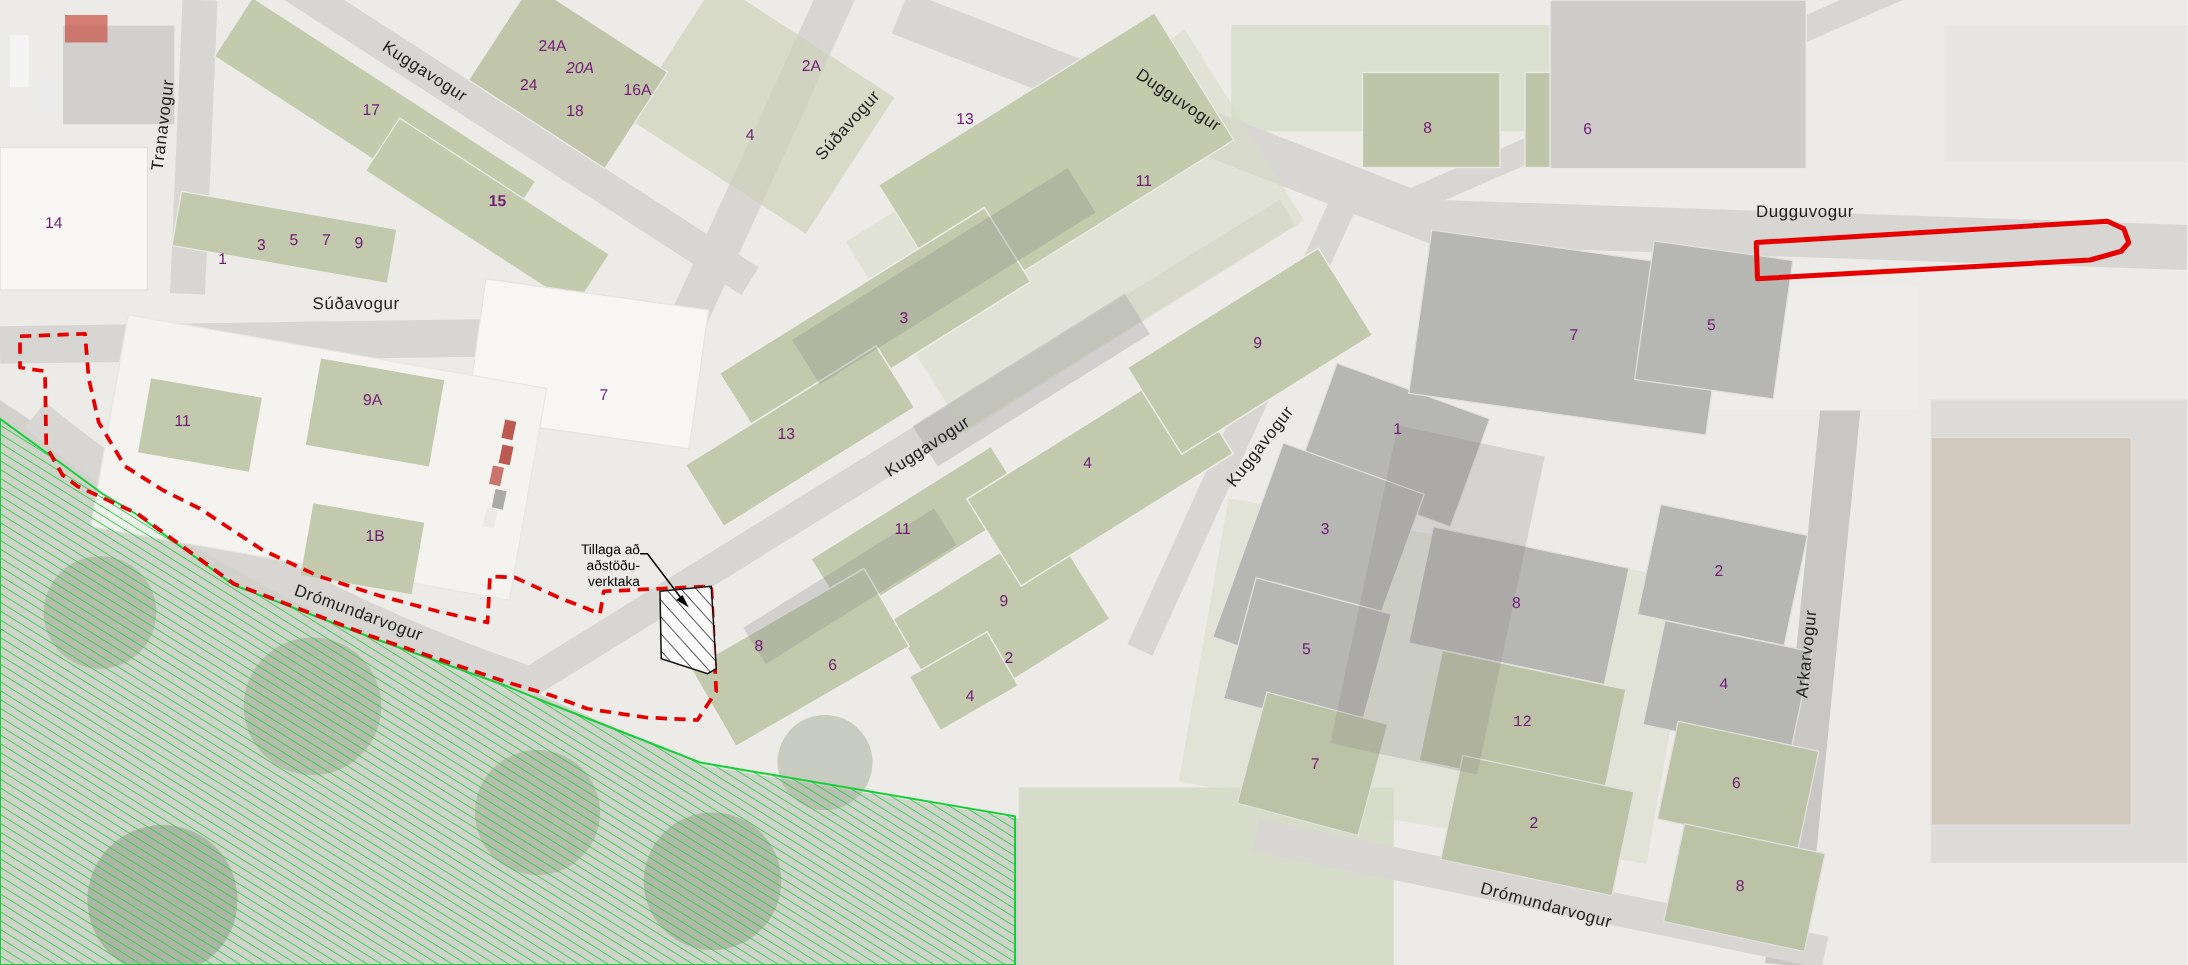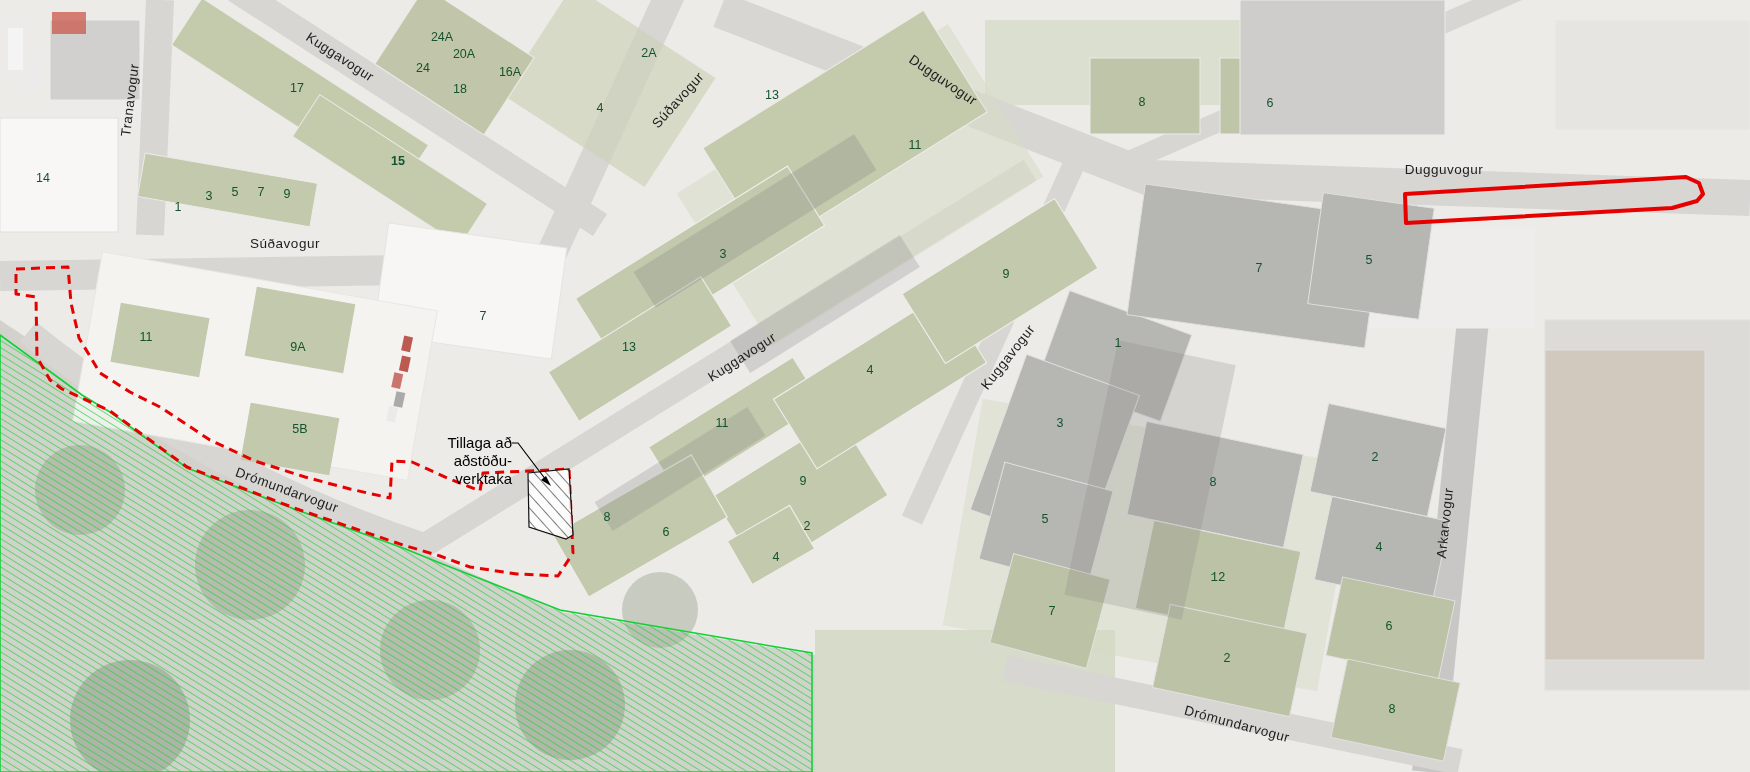--- a/index.html
+++ b/index.html
@@ -7,26 +7,26 @@
     position:relative;width:1750px;height:772px;overflow:hidden;
     font-family:"Liberation Sans", sans-serif;background:#e9e7e3;
   }
   .map-canvas svg{position:absolute;left:0;top:0;}
   .labels-layer{position:absolute;left:0;top:0;width:100%;height:100%;pointer-events:none;}
   .street-label{
     position:absolute;font-size:13.5px;color:#1c1c1c;white-space:nowrap;
     letter-spacing:.5px;transform:translate(-50%,-50%);
   }
   .building-label{
-    position:absolute;font-size:12.5px;color:#14532d;white-space:nowrap;
+    position:absolute;font-size:12.5px;color:#701a75;white-space:nowrap;
     transform:translate(-50%,-50%);
   }
   .annotation-label{
     position:absolute;left:424px;top:434px;width:88px;text-align:right;
-    font-size:15px;line-height:1.2;color:#000;
+    font-size:11px;line-height:1.2;color:#000;
   }
 </style>
 </head>
 <body>
 
 <div class="map-canvas">
 
   <svg width="1750" height="772" viewBox="0 0 1750 772">
     <defs>
       <pattern id="greenHatch" width="6" height="6" patternUnits="userSpaceOnUse" patternTransform="rotate(32)">
@@ -185,21 +185,21 @@
       <div class="building-label" style="left: 43px; top: 178px; transform: translate(-50%, -50%);">14</div>
       <div class="building-label" style="left: 178px; top: 207px; transform: translate(-50%, -50%);">1</div>
       <div class="building-label" style="left: 209px; top: 196px; transform: translate(-50%, -50%);">3</div>
       <div class="building-label" style="left: 235px; top: 192px; transform: translate(-50%, -50%);">5</div>
       <div class="building-label" style="left: 261px; top: 192px; transform: translate(-50%, -50%);">7</div>
       <div class="building-label" style="left: 287px; top: 194px; transform: translate(-50%, -50%);">9</div>
       <div class="building-label" style="left: 297px; top: 88px; transform: translate(-50%, -50%); text-align: center;">17</div>
       <div class="building-label" style="left: 398px; top: 161px; transform: translate(-50%, -50%); font-weight: bold;">15</div>
       <div class="building-label" style="left: 442px; top: 37px; transform: translate(-50%, -50%);">24A</div>
       <div class="building-label" style="left: 423px; top: 68px; transform: translate(-50%, -50%);">24</div>
-      <div class="building-label" style="left: 464px; top: 54px; transform: translate(-50%, -50%);">20A</div>
+      <div class="building-label" style="left: 464px; top: 54px; transform: translate(-50%, -50%); font-style: italic;">20A</div>
       <div class="building-label" style="left: 510px; top: 72px; transform: translate(-50%, -50%);">16A</div>
       <div class="building-label" style="left: 460px; top: 89px; transform: translate(-50%, -50%);">18</div>
       <div class="building-label" style="left: 649px; top: 53px; transform: translate(-50%, -50%);">2A</div>
       <div class="building-label" style="left: 600px; top: 108px; transform: translate(-50%, -50%);">4</div>
       <div class="building-label" style="left: 772px; top: 95px; transform: translate(-50%, -50%);">13</div>
       <div class="building-label" style="left: 915px; top: 145px; transform: translate(-50%, -50%);">11</div>
       <div class="building-label" style="left: 1142px; top: 102px; transform: translate(-50%, -50%);">8</div>
       <div class="building-label" style="left: 1270px; top: 103px; transform: translate(-50%, -50%);">6</div>
       <div class="building-label" style="left: 723px; top: 254px; transform: translate(-50%, -50%);">3</div>
       <div class="building-label" style="left: 629px; top: 347px; transform: translate(-50%, -50%);">13</div>
@@ -218,18 +218,18 @@
       <div class="building-label" style="left: 1259px; top: 268px; transform: translate(-50%, -50%);">7</div>
       <div class="building-label" style="left: 1369px; top: 260px; transform: translate(-50%, -50%);">5</div>
       <div class="building-label" style="left: 1213px; top: 482px; transform: translate(-50%, -50%);">8</div>
       <div class="building-label" style="left: 1218px; top: 578px; transform: translate(-50%, -50%); font-family: Liberation Mono, monospace;">12</div>
       <div class="building-label" style="left: 1227px; top: 658px; transform: translate(-50%, -50%);">2</div>
       <div class="building-label" style="left: 1375px; top: 457px; transform: translate(-50%, -50%);">2</div>
       <div class="building-label" style="left: 1379px; top: 547px; transform: translate(-50%, -50%);">4</div>
       <div class="building-label" style="left: 1389px; top: 626px; transform: translate(-50%, -50%);">6</div>
       <div class="building-label" style="left: 1392px; top: 709px; transform: translate(-50%, -50%);">8</div>
       <div class="building-label" style="left: 146px; top: 337px; transform: translate(-50%, -50%);">11</div>
-      <div class="building-label" style="left: 298px; top: 320px; transform: translate(-50%, -50%); margin-top: 27px;">9A</div>
-      <div class="building-label" style="left: 300px; top: 429px; transform: translate(-50%, -50%);">5B</div>
+      <div class="building-label" style="left: 298px; top: 320px; transform: translate(-50%, -50%);">9A</div>
+      <div class="building-label" style="left: 300px; top: 429px; transform: translate(-50%, -50%);">1B</div>
       <div class="building-label" style="left: 483px; top: 316px; transform: translate(-50%, -50%);">7</div>
     </div>
 
 </div>
 
 </body></html>

